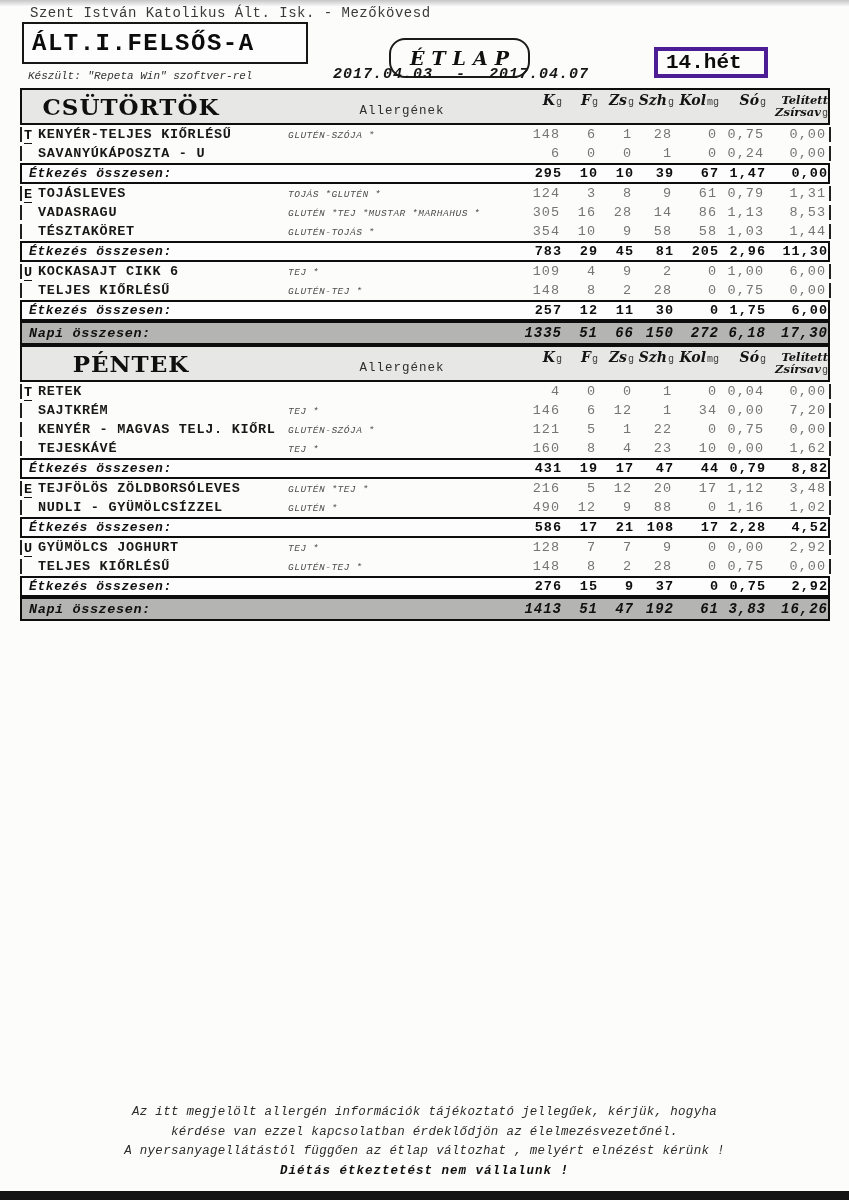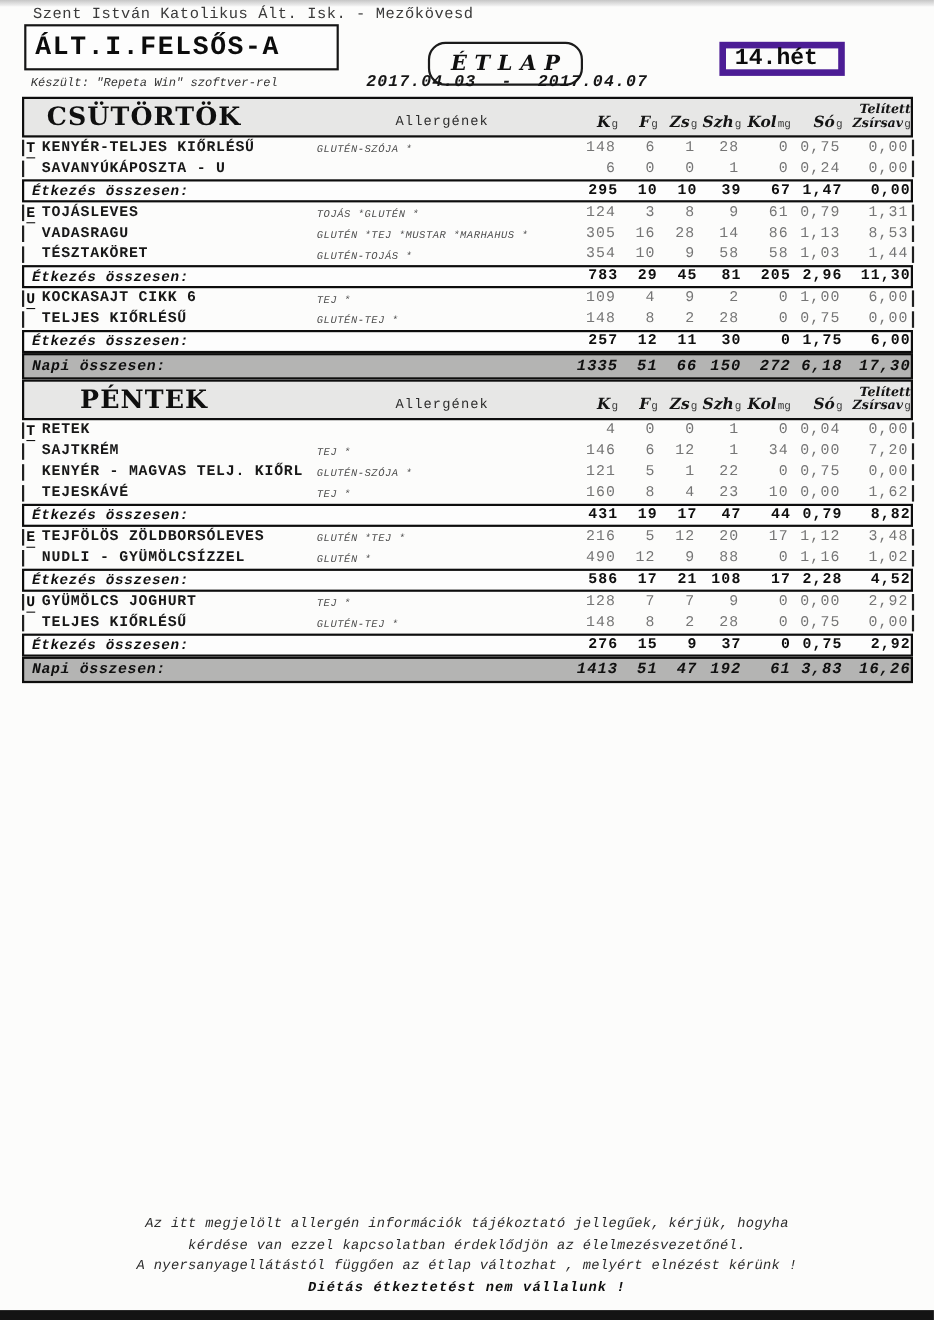--- a/index.html
+++ b/index.html
@@ -10,36 +10,36 @@
   .scan-bottom{position:absolute;bottom:0;left:0;width:100%;height:9px;background:#141414;}
 
   .school-line{position:absolute;left:30px;top:5px;font-size:14px;letter-spacing:.5px;color:#3a3a3a;}
   .class-box{position:absolute;left:22px;top:22px;width:286px;height:42px;border:2px solid #161616;
         background:#fdfdfd;display:flex;align-items:center;padding-left:8px;box-sizing:border-box;}
   .class-box span{font-size:24px;font-weight:bold;letter-spacing:1.5px;color:#0c0c0c;}
   .title-oval{position:absolute;left:389px;top:38px;width:141px;height:40px;border:2.5px solid #1b1b1b;
         border-radius:16px;display:flex;align-items:center;justify-content:center;box-sizing:border-box;}
   .title-oval span{font-family:"DejaVu Serif",serif;font-style:italic;font-weight:bold;font-size:19px;
         letter-spacing:7px;padding-left:7px;color:#101010;}
-  .week-box{position:absolute;left:654px;top:38px;width:114px;height:31px;border:6px solid #4c1d95;
+  .week-box{position:absolute;left:654px;top:47px;width:114px;height:31px;border:4px solid #4c1d95;
         display:flex;align-items:center;padding-left:8px;box-sizing:border-box;}
   .week-box span{font-size:21px;font-weight:bold;color:#0c0c0c;}
   .software-note{position:absolute;left:28px;top:70px;font-style:italic;font-size:11px;color:#333;}
   .date-range{position:absolute;left:333px;top:66px;width:256px;display:flex;justify-content:space-between;
         font-weight:bold;font-style:italic;font-size:15px;letter-spacing:1px;color:#161616;align-items:center;}
 
   .tables{position:absolute;left:20px;top:88px;width:810px;}
   .row{display:grid;grid-template-columns:16px 252px 224px 48px 36px 36px 40px 45px 47px 62px 4px;
         box-sizing:border-box;}
   .day-head{height:37px;border:2px solid #0e0e0e;background:#e7e7e6;align-items:end;}
   .day-name{grid-column:1/3;align-self:center;text-align:center;padding-right:50px;
         font-family:"DejaVu Serif",serif;font-weight:bold;font-size:23px;letter-spacing:1px;color:#0f0f0f;}
   .allerg-head{text-align:center;font-size:12.5px;letter-spacing:1px;color:#2e2e2e;
         align-self:end;padding-bottom:5px;}
-  .col-head{text-align:right;white-space:nowrap;align-self:end;padding-bottom:3px;}
+  .col-head{text-align:right;white-space:nowrap;align-self:end;padding-bottom:13px;}
   .cmain{font-family:"DejaVu Serif",serif;font-weight:bold;font-style:italic;font-size:14px;color:#141414;}
   .cunit{font-family:"Liberation Mono",monospace;font-size:10px;color:#3d3d3d;margin-left:1px;}
   .sat-head{display:flex;flex-direction:column;align-items:flex-end;line-height:12px;padding-bottom:3px;}
   .sat-head .cmain{font-size:11.5px;}
 
   .item-row{height:19px;align-items:center;position:relative;}
   .item-row::before{content:'';position:absolute;left:0;top:2px;bottom:2px;width:2px;background:#202020;}
   .item-row::after{content:'';position:absolute;right:-1px;top:2px;bottom:2px;width:2px;background:#202020;}
   .marker{text-align:center;}
   .meal-letter{font-weight:bold;font-size:13.5px;color:#0e0e0e;border-bottom:1.5px solid #111;

